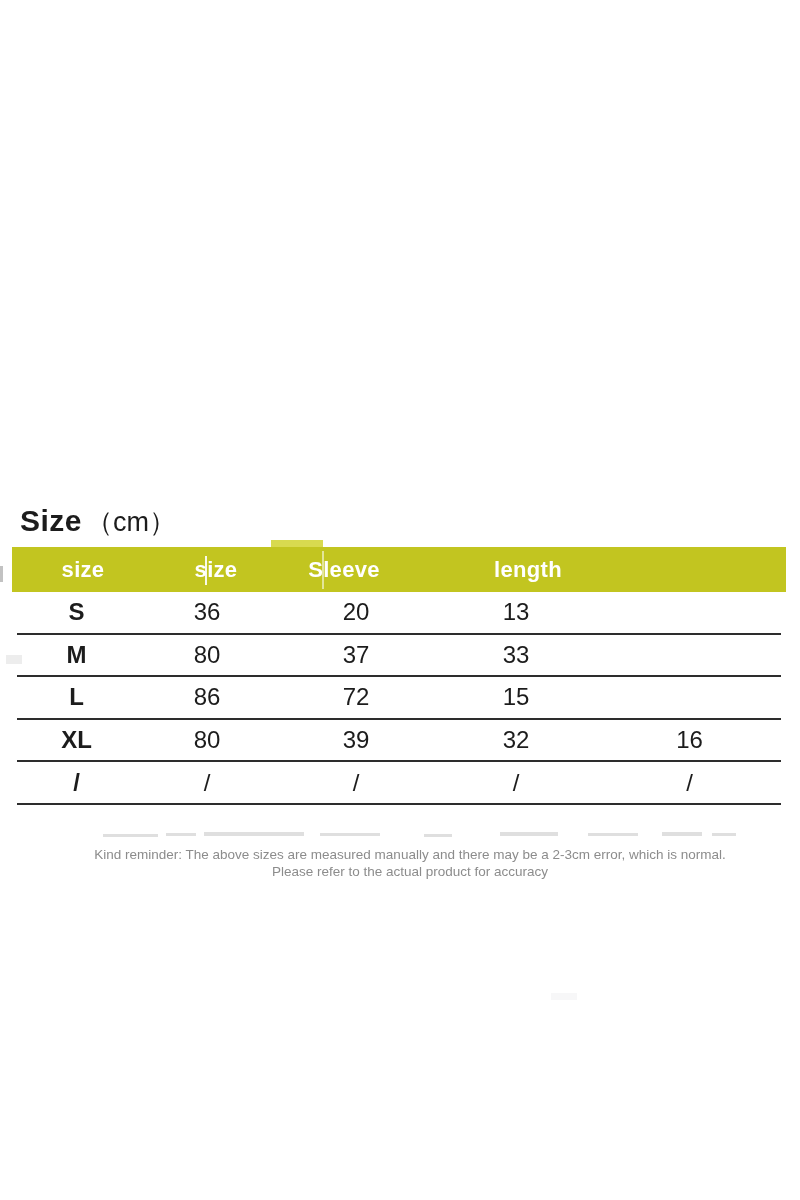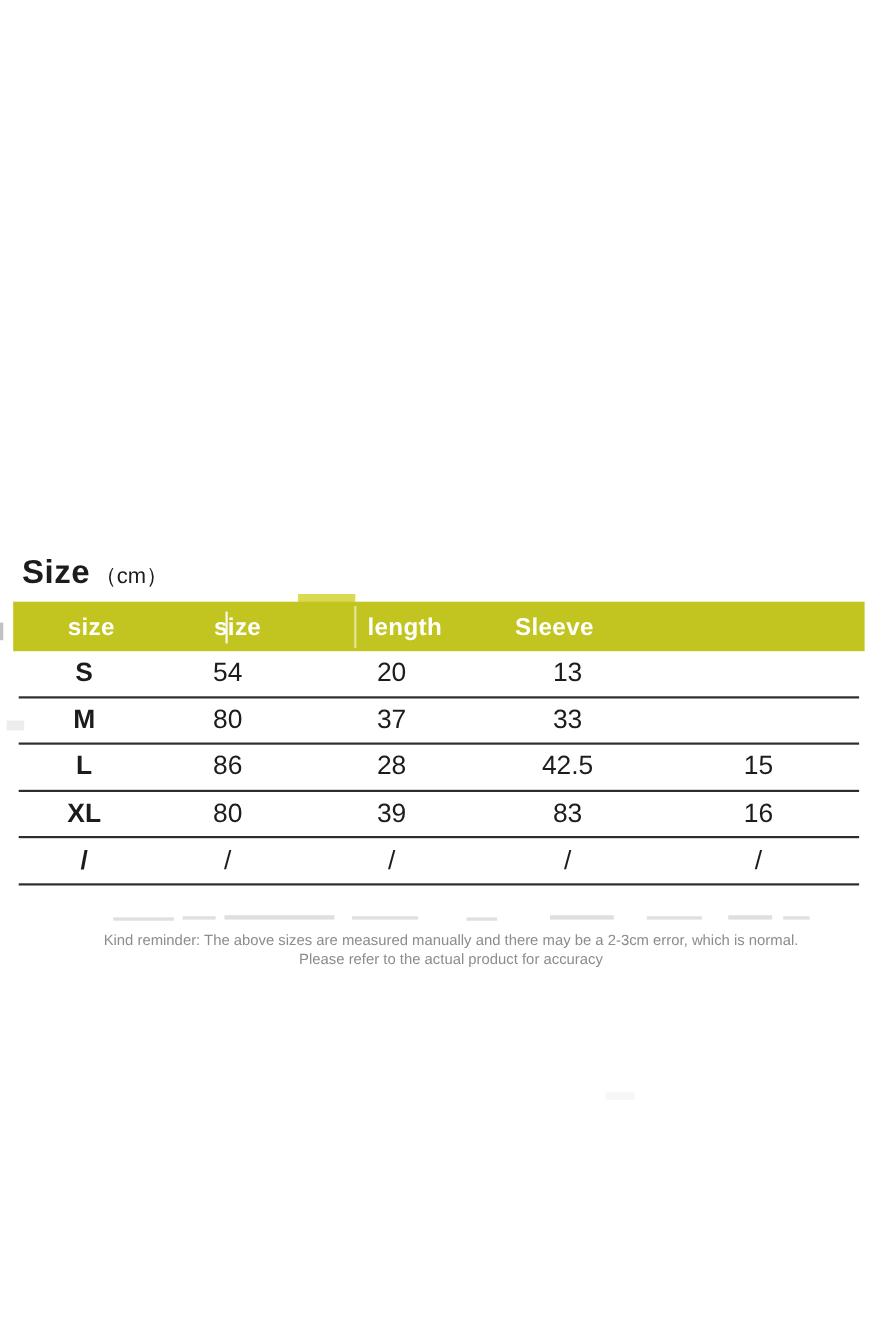--- a/index.html
+++ b/index.html
@@ -19,21 +19,21 @@
     top: 504px;
     white-space: nowrap;
     color: #1c1c1c;
   }
   .title-main {
     font-size: 30px;
     font-weight: 700;
     letter-spacing: 0.5px;
   }
   .title-unit {
-    font-size: 20px;
+    font-size: 27px;
     font-weight: 400;
     margin-left: 4px;
   }
 
   
   .tbl-header {
     position: absolute;
     left: 12px;
     top: 547px;
     width: 774px;
@@ -153,55 +153,54 @@
 
   <div class="title-block">
     <span class="title-main">Size</span><span class="title-unit">（cm）</span>
   </div>
 
   <div class="header-tab"></div>
 
   <div class="tbl-header">
     <span class="hc hc1">size</span>
     <span class="hc hc2">size</span>
+    <span class="hc hc5">Sleeve</span>
     <span class="hc hc4">length</span>
-    <span class="hc hc5">Sleeve</span>
   </div>
   <div class="header-cursor-1"></div>
   <div class="header-cursor-2"></div>
 
   <div class="tbl-body">
 
     <div class="trow">
       <span class="tc size-label">S</span>
-      <span class="tc">54</span>
+      <span class="tc">36</span>
       <span class="tc">20</span>
       <span class="tc">13</span>
     </div>
 
     <div class="trow">
       <span class="tc size-label">M</span>
       <span class="tc">80</span>
       <span class="tc">37</span>
       <span class="tc">33</span>
     </div>
 
     <div class="trow">
       <span class="tc size-label">L</span>
       <span class="tc">86</span>
-      <span class="tc">28</span>
-      <span class="tc">42.5</span>
+      <span class="tc">72</span>
       <span class="tc">15</span>
     </div>
 
     <div class="trow">
       <span class="tc size-label">XL</span>
       <span class="tc">80</span>
       <span class="tc">39</span>
-      <span class="tc">83</span>
+      <span class="tc">32</span>
       <span class="tc">16</span>
     </div>
 
     <div class="trow">
       <span class="tc size-label">/</span>
       <span class="tc">/</span>
       <span class="tc">/</span>
       <span class="tc">/</span>
       <span class="tc">/</span>
     </div>

